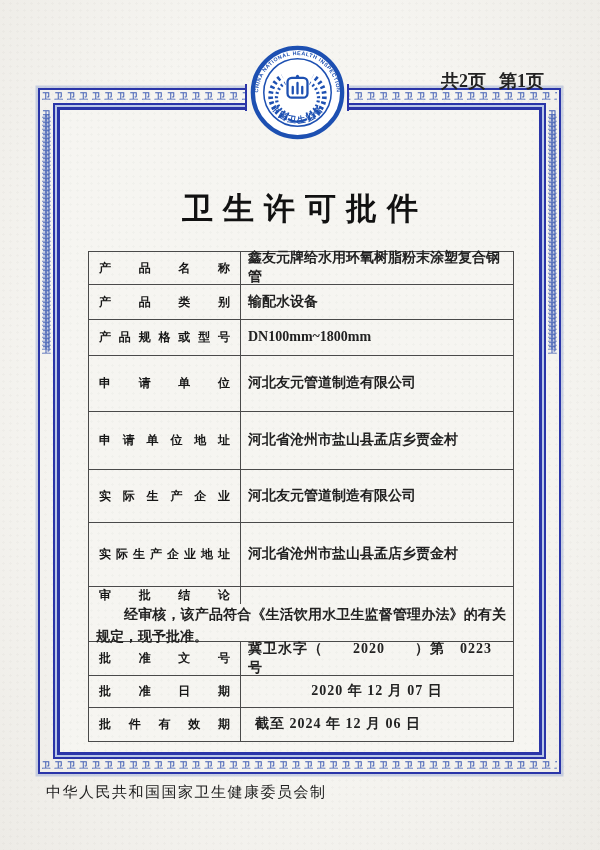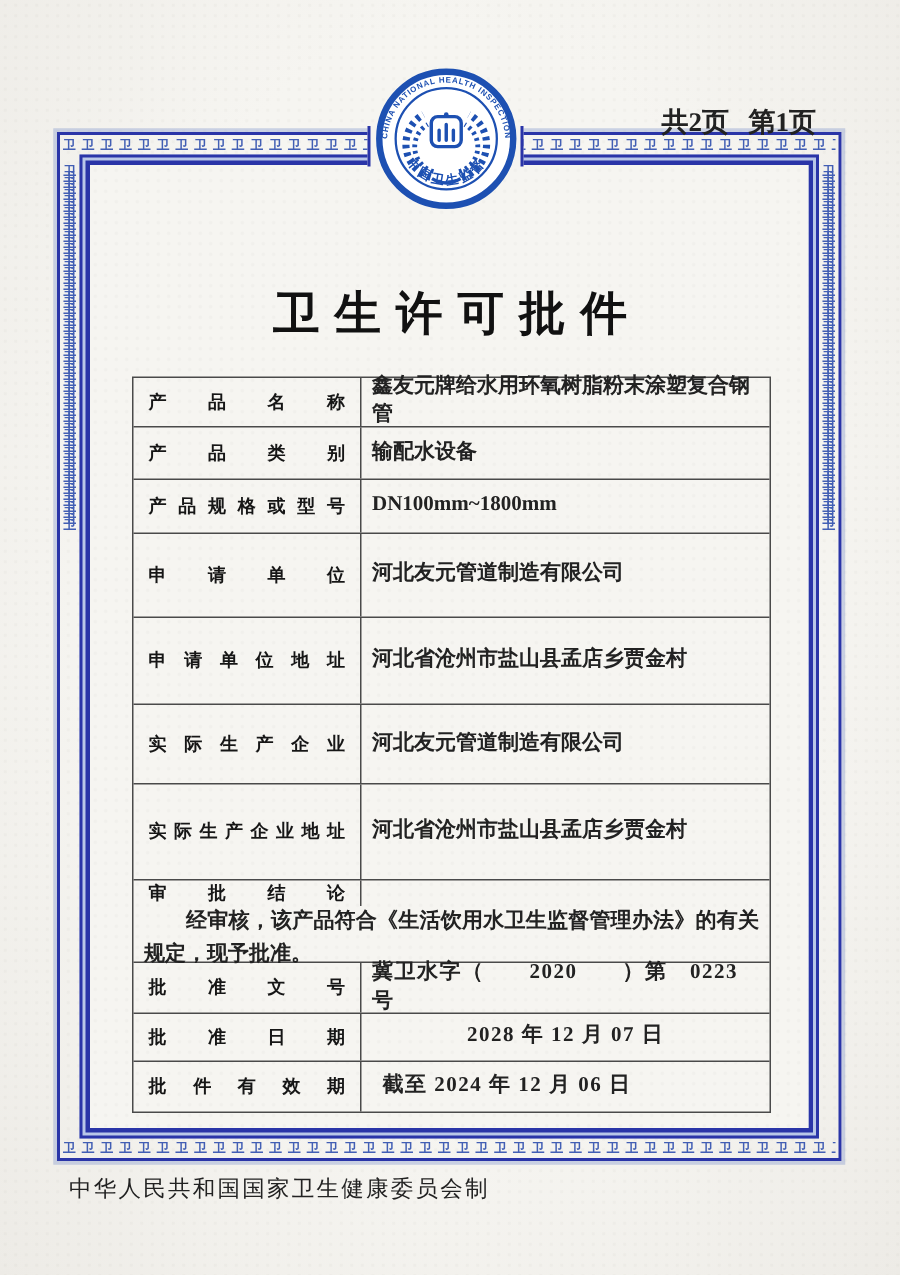--- a/index.html
+++ b/index.html
@@ -223,21 +223,21 @@
     <div class="row r9">
       <div class="cell label">
           <span>批准文号</span>
         </div>
       <div class="cell value">冀卫水字（　　2020　　）第　0223　号</div>
     </div>
     <div class="row r10">
       <div class="cell label">
           <span>批准日期</span>
         </div>
-      <div class="cell value">2028 年 12 月 07 日</div>
+      <div class="cell value">2020 年 12 月 07 日</div>
     </div>
     <div class="row r11">
       <div class="cell label">
           <span>批件有效期</span>
         </div>
       <div class="cell value">截至 2024 年 12 月 06 日</div>
     </div>
   </div>
 
   <div class="footer">中华人民共和国国家卫生健康委员会制</div>

